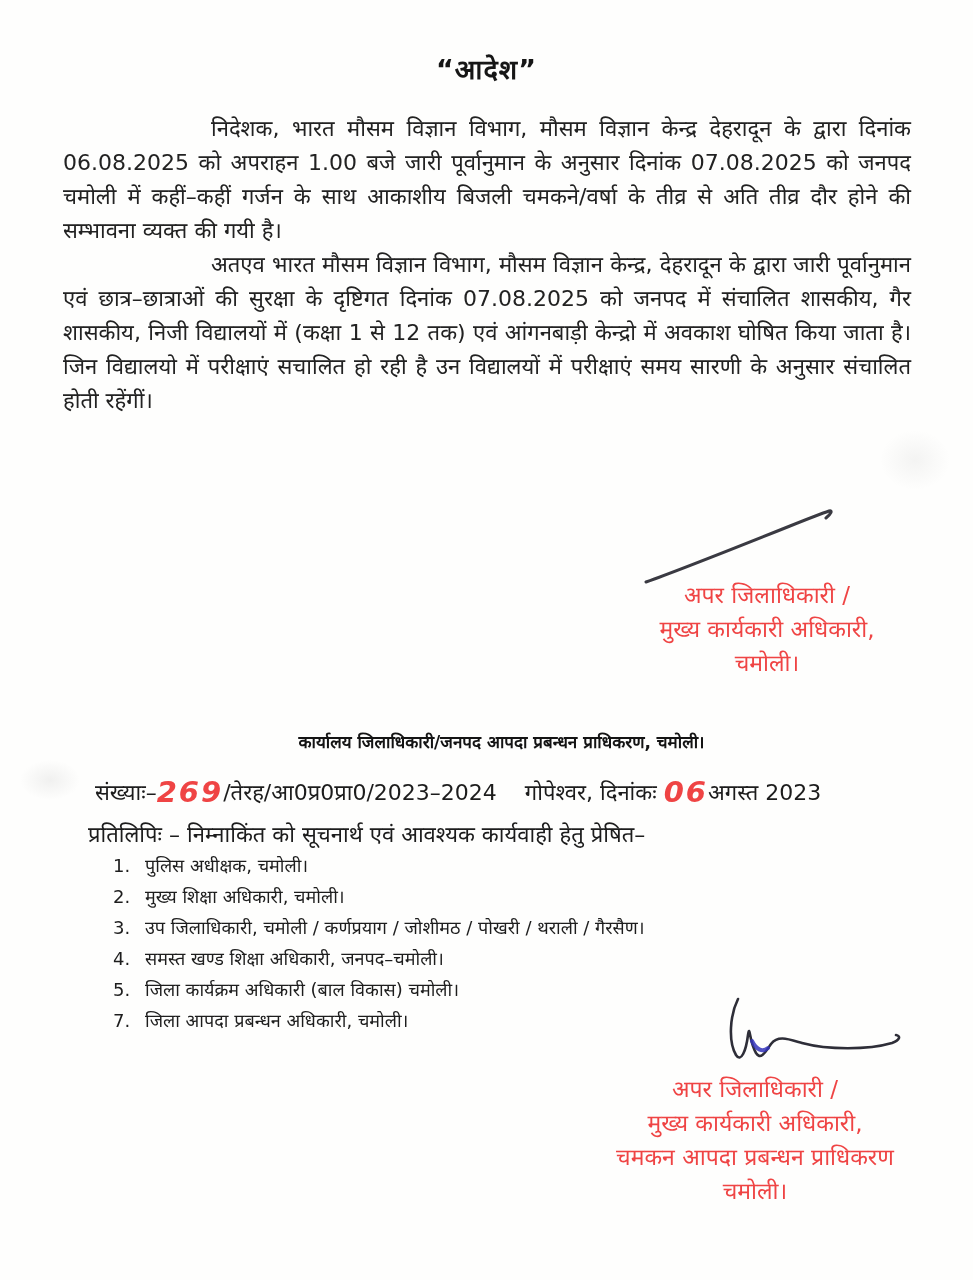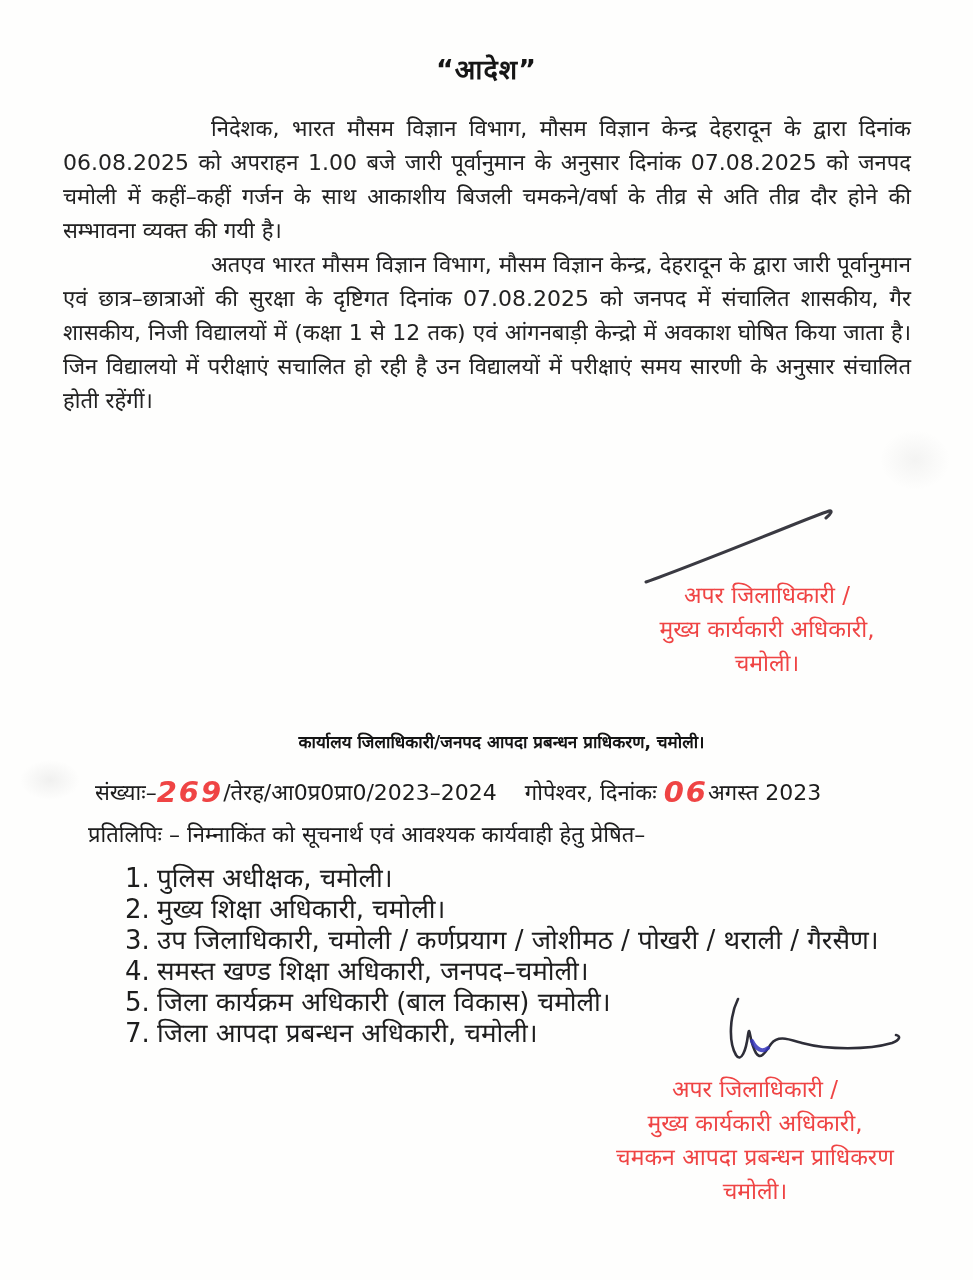--- a/index.html
+++ b/index.html
@@ -43,22 +43,22 @@
   .hand{
     color:#ef4444;font-size:29px;font-weight:bold;font-style:italic;
     letter-spacing:2px;position:relative;top:2px;line-height:22px;
   }
   .ref-gap{display:inline-block;width:28px;}
   .copy-line{
     position:absolute;top:818px;left:63px;
     font-size:22px;color:#1c1c1c;margin-left:25px;
   }
   .dist-list{
-    position:absolute;top:853px;left:113px;margin:12px;padding:0;
-    list-style:none;font-size:26px;color:#1d1d1d;
+    position:absolute;top:853px;left:113px;margin:0;padding:0;
+    list-style:none;font-size:18px;color:#1d1d1d;
   }
   .dist-list li{line-height:26px;margin-bottom:5px;}
   .dist-list .num{display:inline-block;width:32px;}
   
   .smudge{position:absolute;border-radius:50%;pointer-events:none;}
   .sm1{left:20px;top:760px;width:60px;height:40px;
     background:radial-gradient(closest-side,rgba(120,120,120,.10),rgba(120,120,120,0));}
   .sm2{left:880px;top:430px;width:70px;height:60px;
     background:radial-gradient(closest-side,rgba(120,120,120,.08),rgba(120,120,120,0));}
 </style>

